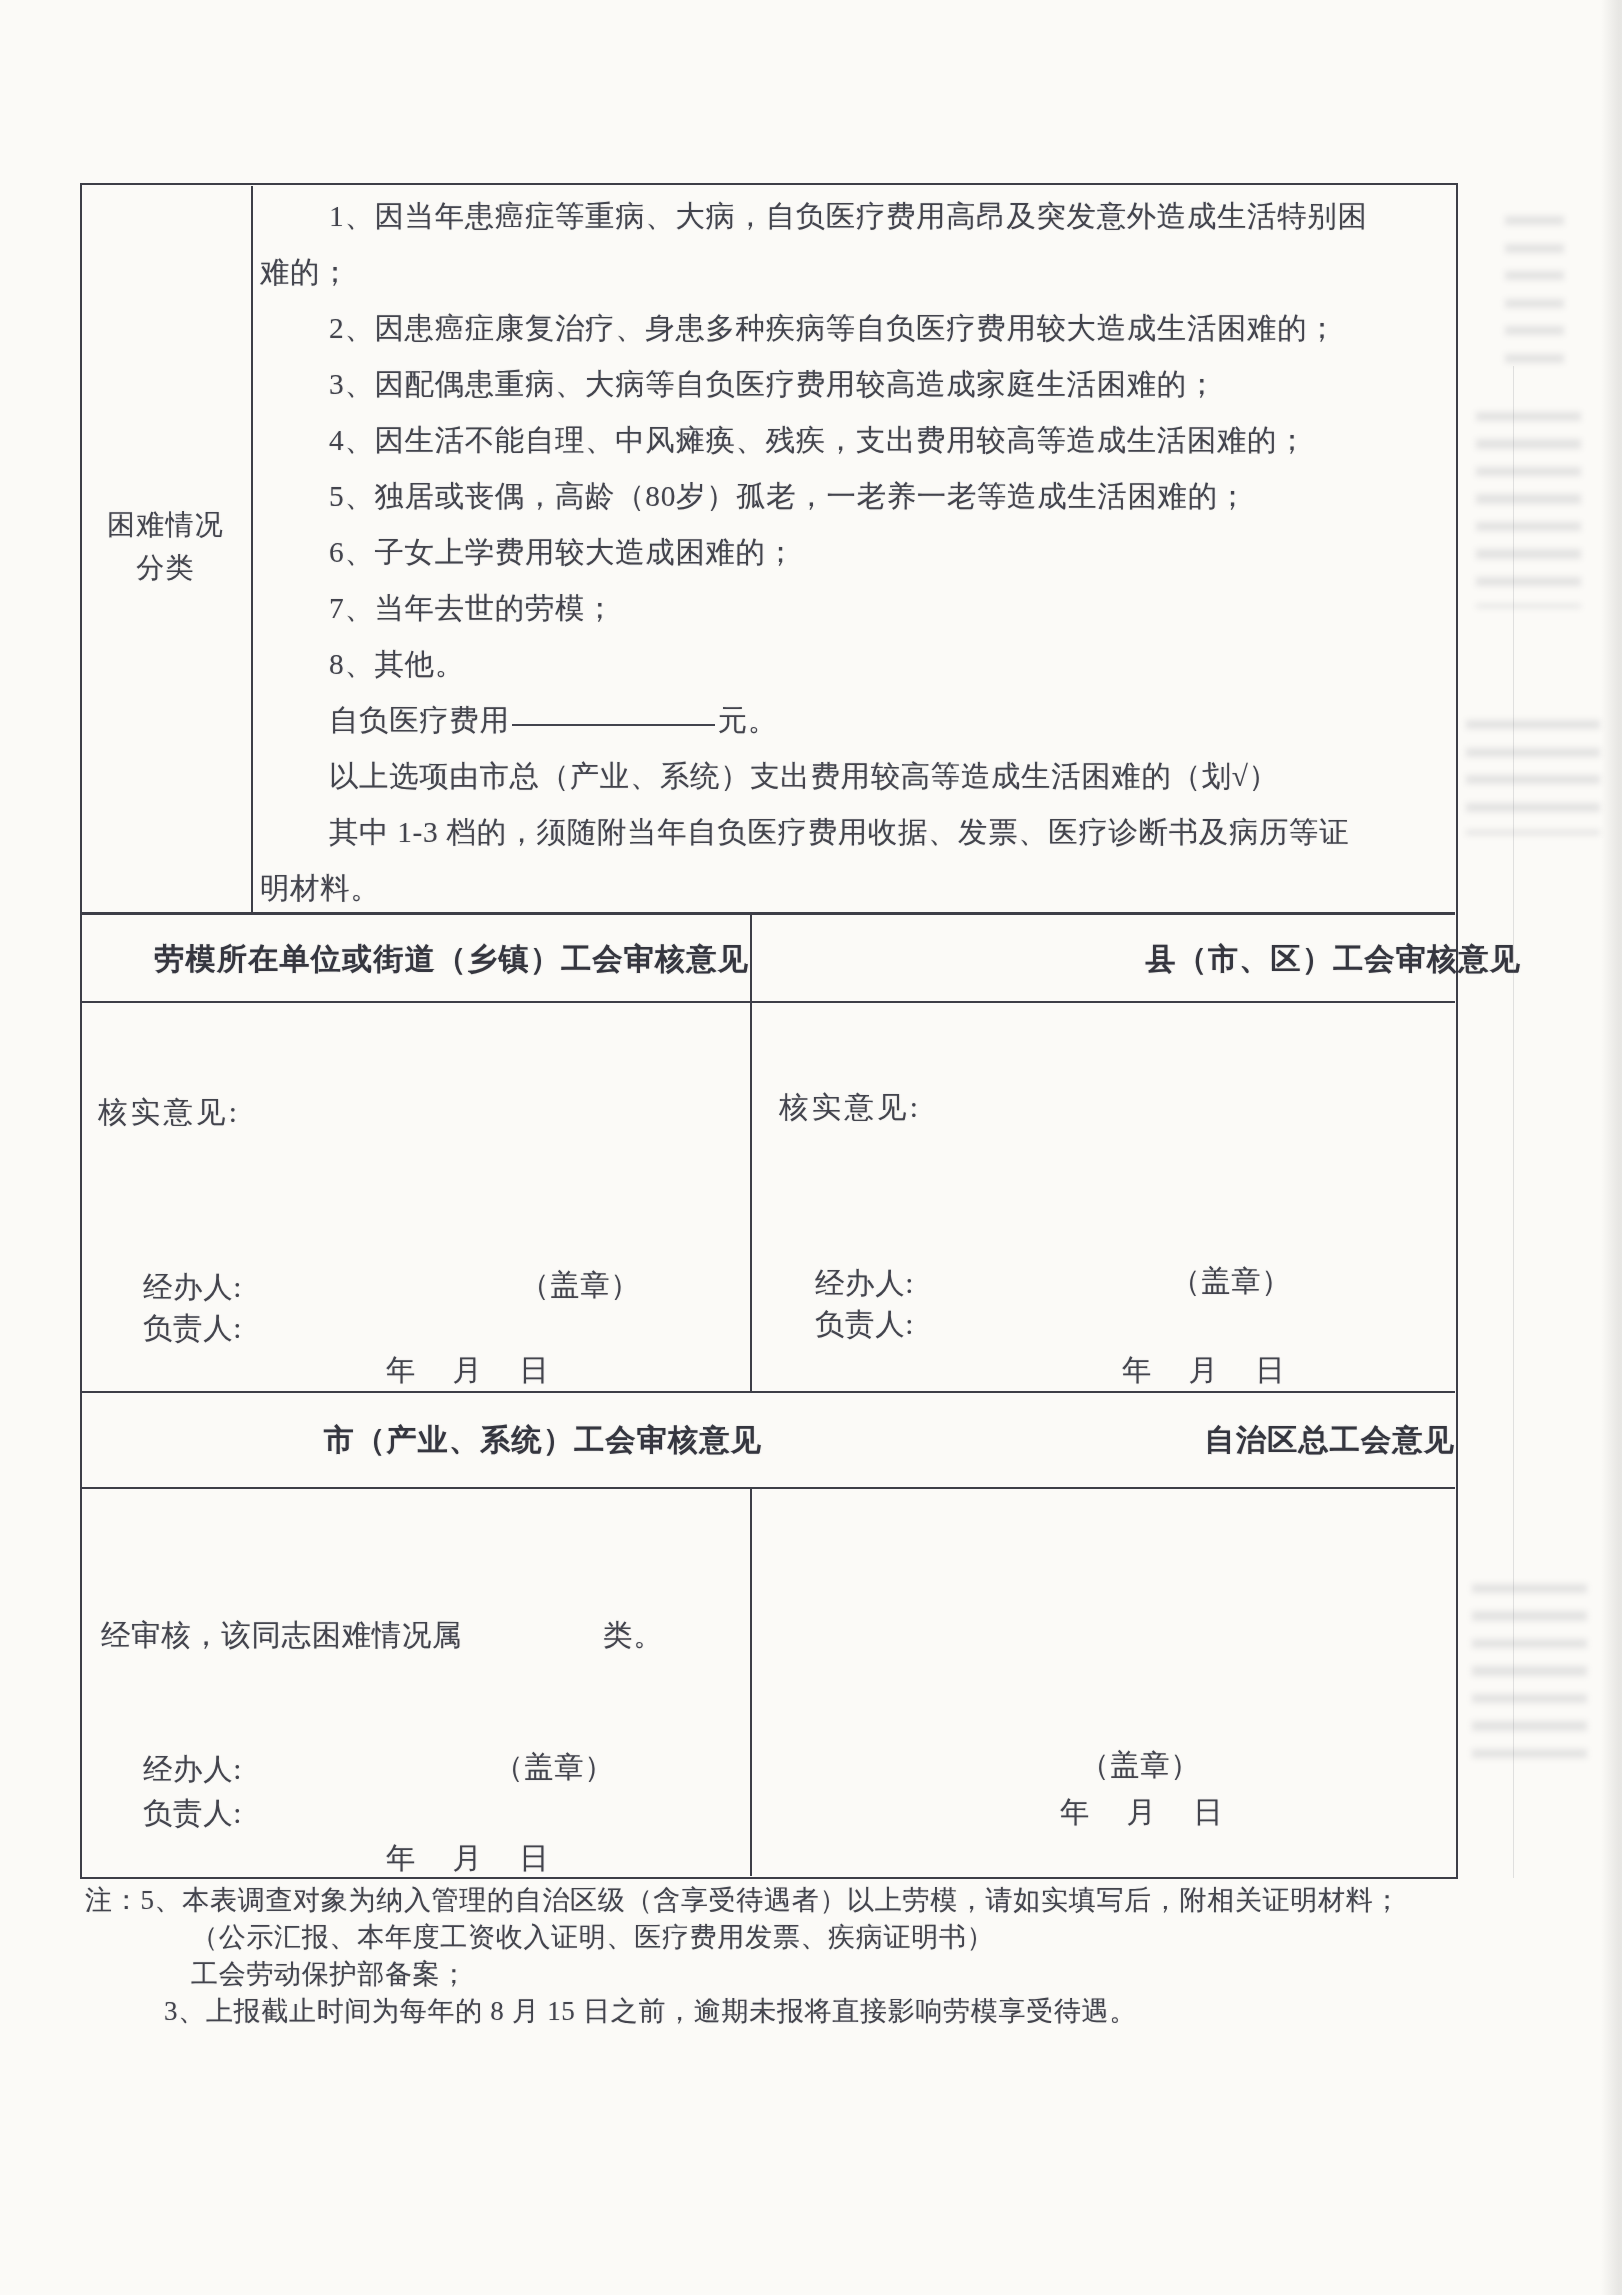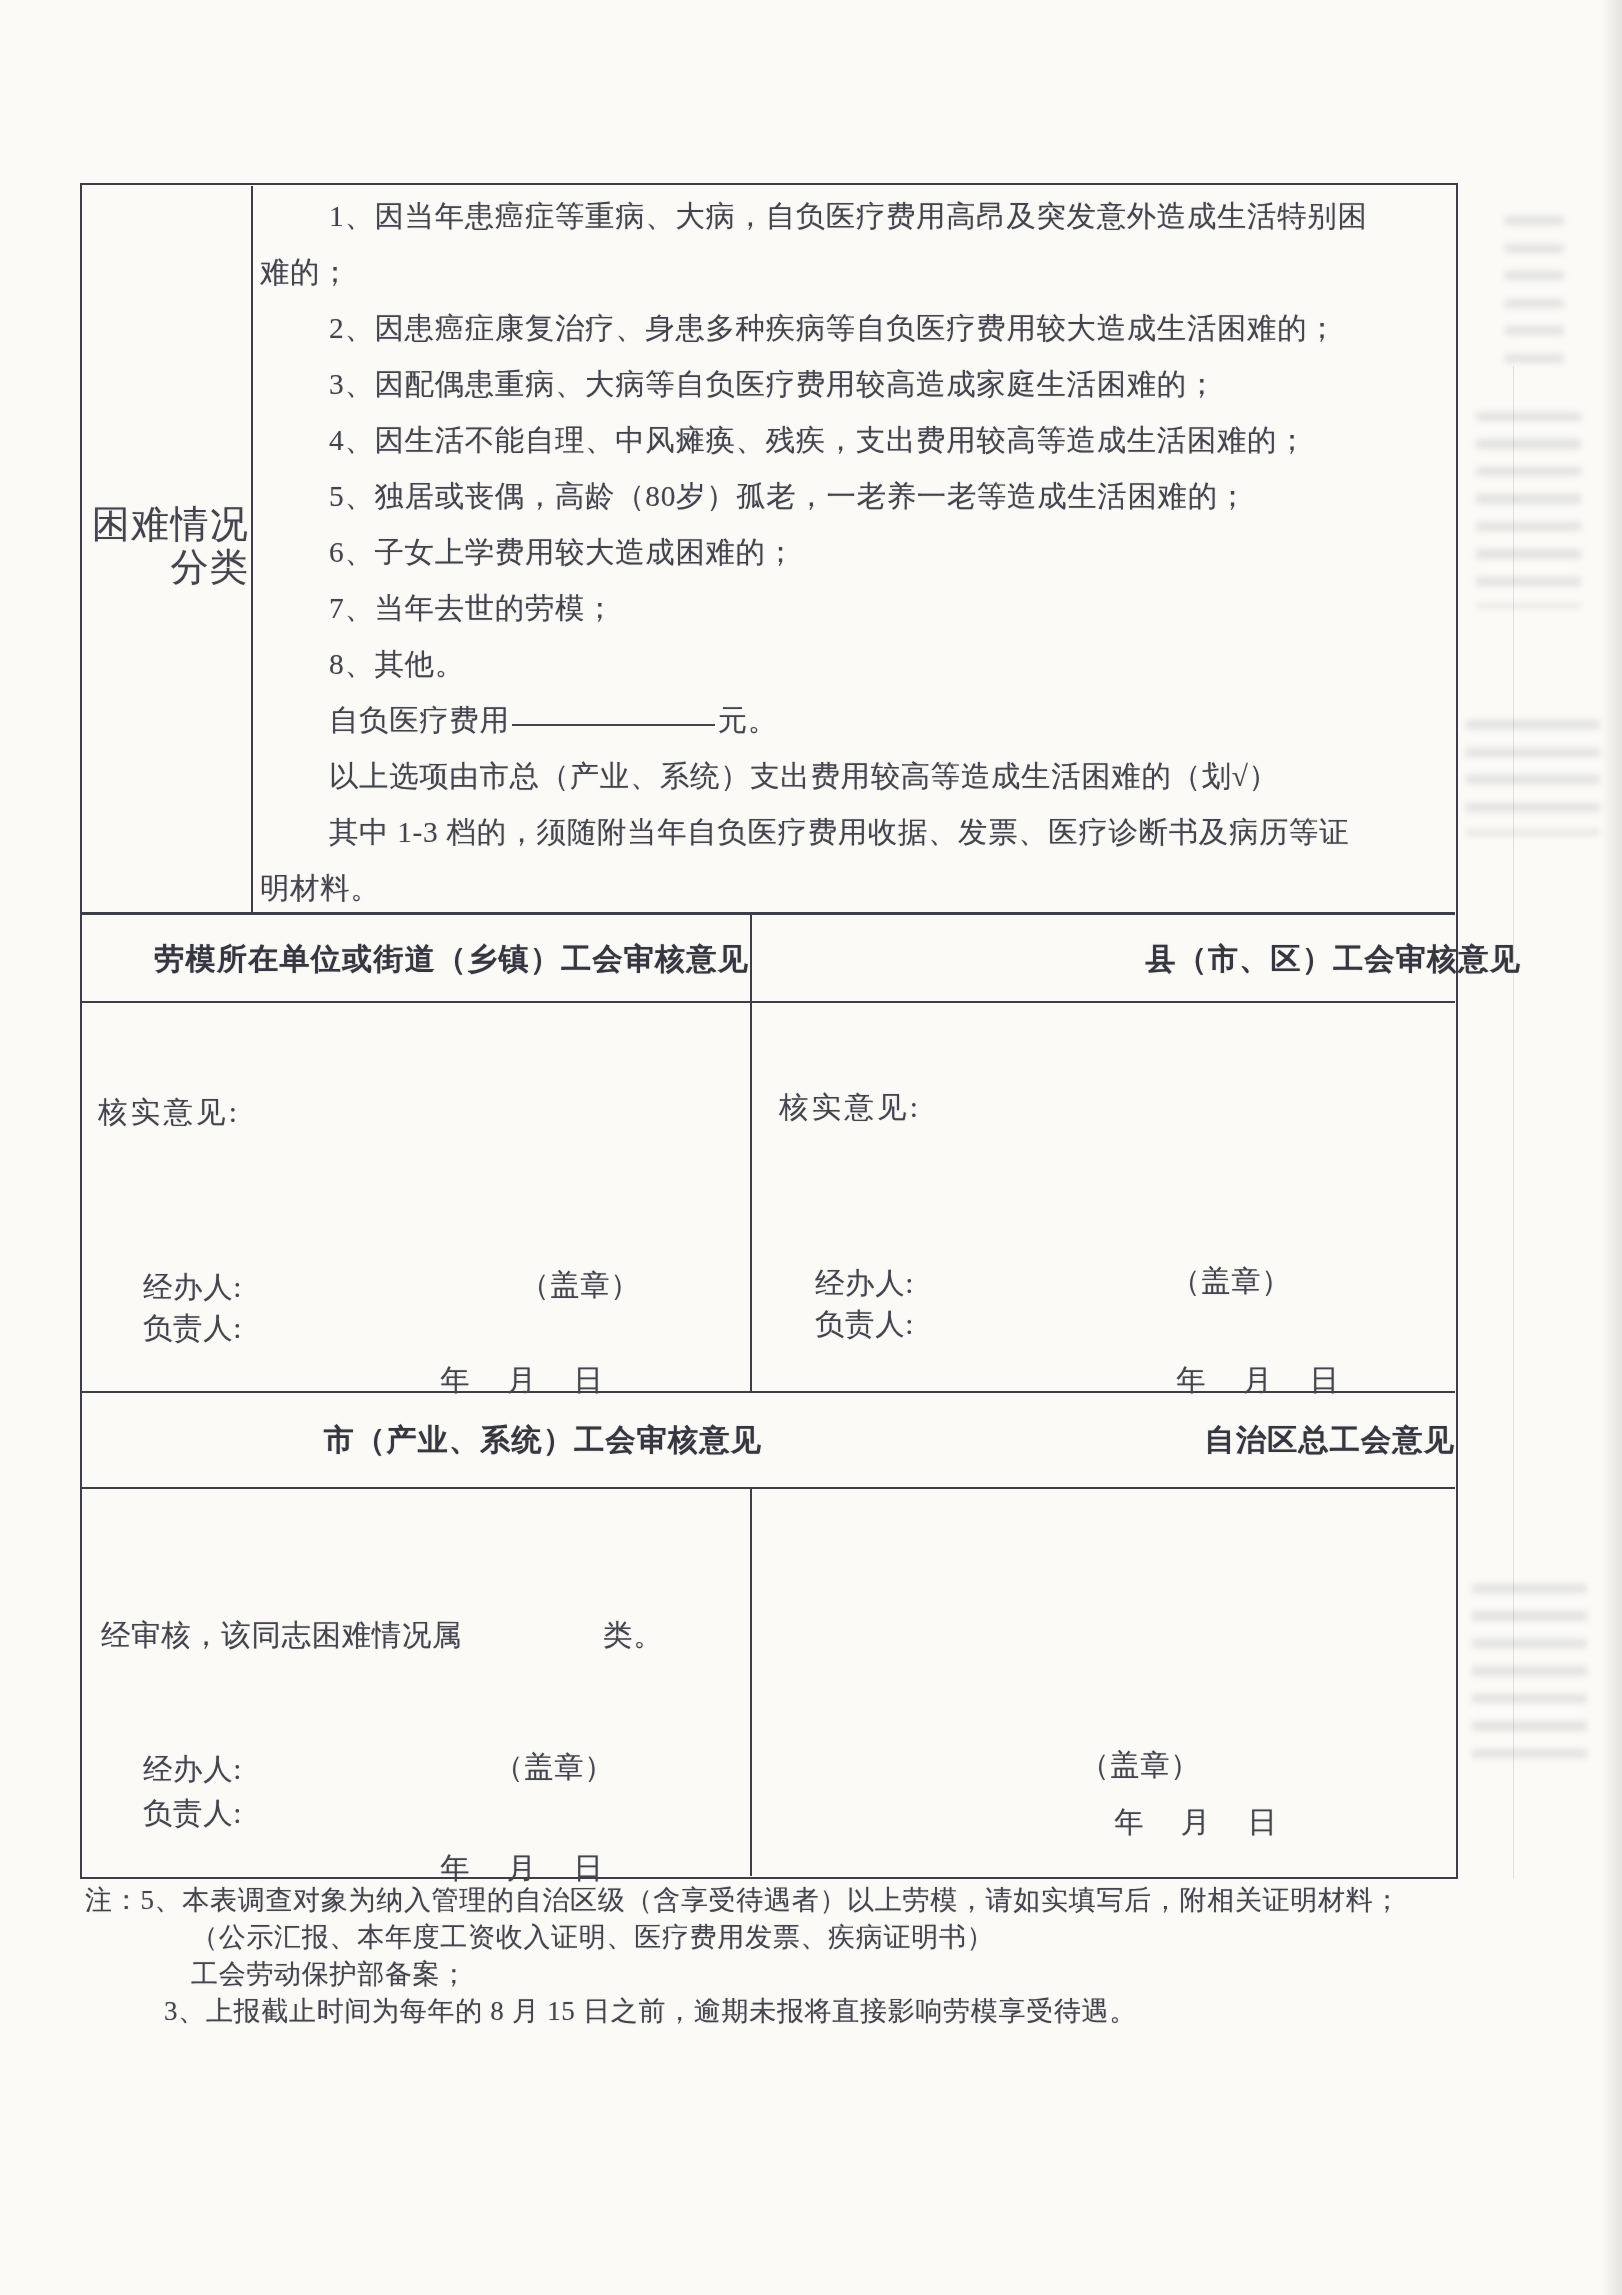--- a/index.html
+++ b/index.html
@@ -21,39 +21,39 @@
   
   .frame{
     left:80px;top:183px;width:1378px;height:1696px;
     border:2.6px solid #3d3e47;box-sizing:border-box;
     background:transparent;
   }
   .vline,.hline{background:#3d3e47;}
   
   .rowlabel{
     left:82px;top:503px;width:167px;
-    text-align:right;font-size:38px;line-height:43px;letter-spacing:1.3px;
+    text-align:center;font-size:28px;line-height:43px;letter-spacing:1.3px;
   }
   .clwrap{left:260px;top:188px;width:1184px;}
   .cl{height:56px;line-height:56px;font-size:29.4px;white-space:nowrap;}
   .cl.ind{padding-left:69px;}
   .fee-blank{
     display:inline-block;width:203px;height:6.5px;
     border-bottom:2px solid #43444d;margin:0 2.6px 3.9px 2.6px;
   }
   
   .hd{
     font-size:30px;font-weight:bold;letter-spacing:1.3px;color:#35363f;
     line-height:43px;text-align:right;
     text-shadow:0 0 1.3px rgba(55,56,70,.35);
   }
   
   .lbl{font-size:29.4px;line-height:43px;white-space:nowrap;}
   .sp4{letter-spacing:3.3px;}
-  .date{font-size:29.4px;line-height:43px;text-align:center;letter-spacing:3.9px;white-space:nowrap;margin-top:10px;}
+  .date{font-size:29.4px;line-height:43px;text-align:left;letter-spacing:3.9px;white-space:nowrap;}
   .gap{display:inline-block;width:141px;}
   
   .note{font-size:27px;height:37px;line-height:37px;white-space:nowrap;letter-spacing:0.7px;}
   .n1{padding-left:79px;}
   .n2{padding-left:106px;}
   
   .smudge{
     filter:blur(3.3px);opacity:.30;pointer-events:none;
     background:repeating-linear-gradient(to bottom, rgba(110,112,122,.55) 0 9.2px, rgba(0,0,0,0) 9.2px 27.5px);
   }

